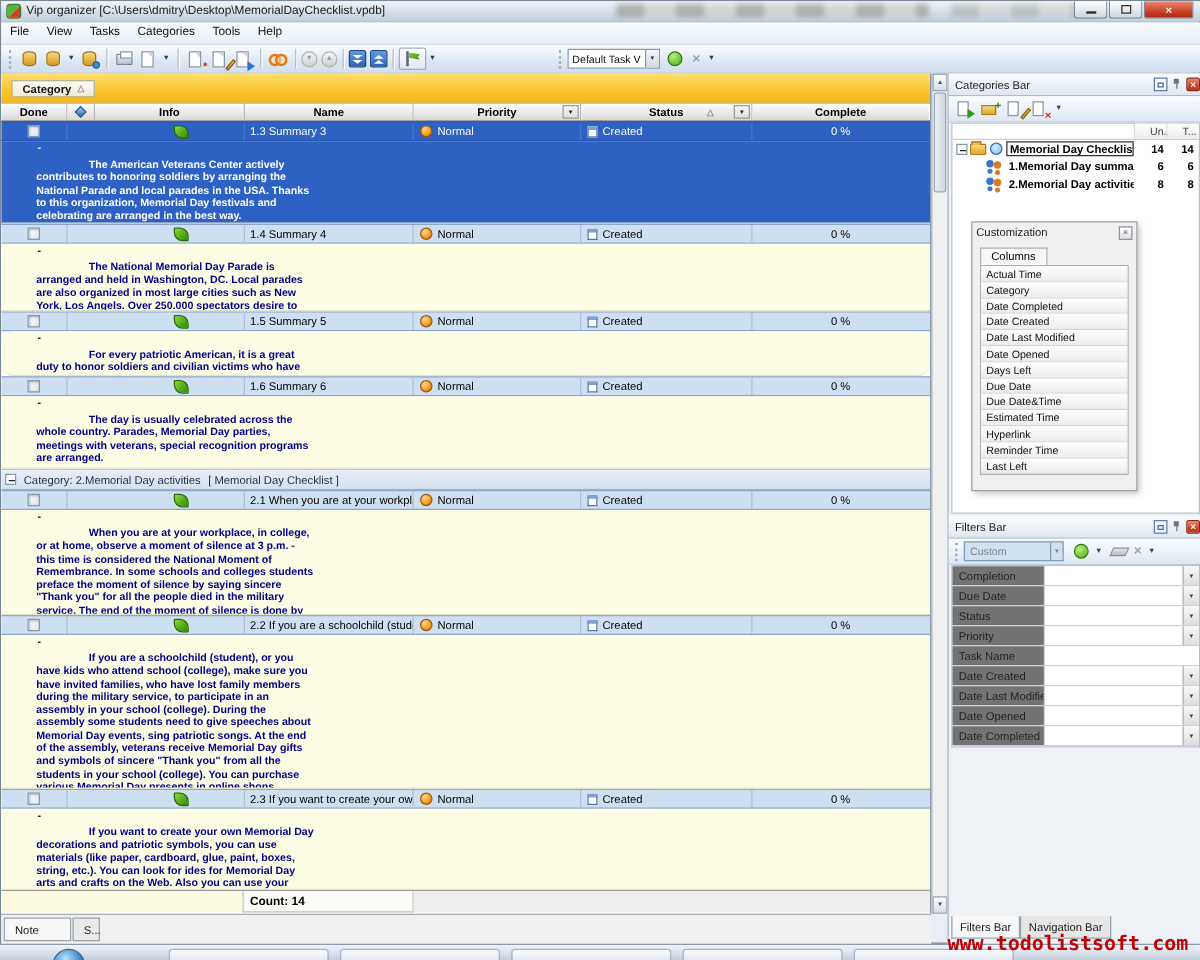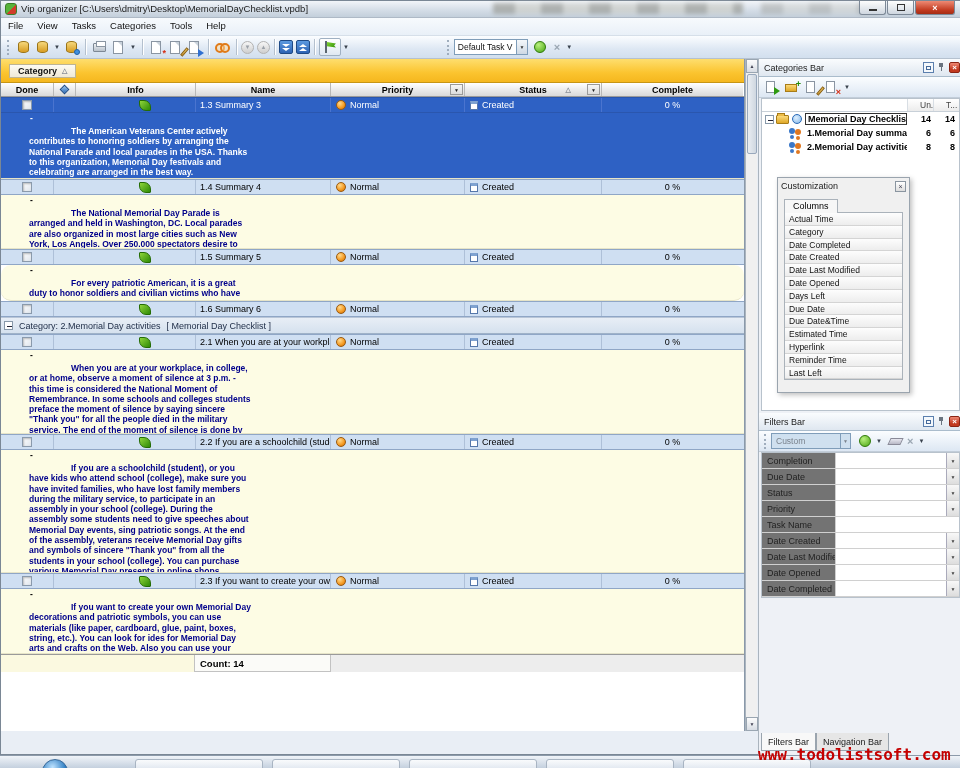--- a/index.html
+++ b/index.html
@@ -379,20 +379,23 @@
         <div class="c prioc">
             <span class="ball"></span>
             <span>Normal</span>
           </div>
         <div class="c statc">
             <span class="stat-ic"></span>
             <span>Created</span>
           </div>
         <div class="c compc">0 %</div>
       </div>
+      <div class="drow" style="height:58px;">
+          <div class="dtext">The day is usually celebrated across the whole country. Parades, Memorial Day parties, meetings with veterans, special recognition programs are arranged.</div>
+        </div>
 
       <div class="group-row">
         <span class="minusbox"></span>
         <span>Category: 2.Memorial Day activities</span>
         <span>[ Memorial Day Checklist ]</span>
       </div>
 
       <div class="trow">
         <div class="c done">
             <span class="cb"></span>
@@ -631,20 +634,24 @@
         <div class="cz-item">Days Left</div>
         <div class="cz-item">Due Date</div>
         <div class="cz-item">Due Date&amp;Time</div>
         <div class="cz-item">Estimated Time</div>
         <div class="cz-item">Hyperlink</div>
         <div class="cz-item">Reminder Time</div>
         <div class="cz-item">Last Left</div>
       </div>
     </div>
 
+    <div class="note-area">
+      <span class="ntab active" style="left:2px; width:54px;">Note</span>
+      <span class="ntab" style="left:57px; width:22px;">S...</span>
+    </div>
   </div>
 
   <div class="taskbar">
     <span class="orb"></span>
     <span class="tk" style="left:135px;"></span>
     <span class="tk" style="left:272px;"></span>
     <span class="tk" style="left:409px;"></span>
     <span class="tk" style="left:546px;"></span>
     <span class="tk" style="left:683px;"></span>
   </div>

